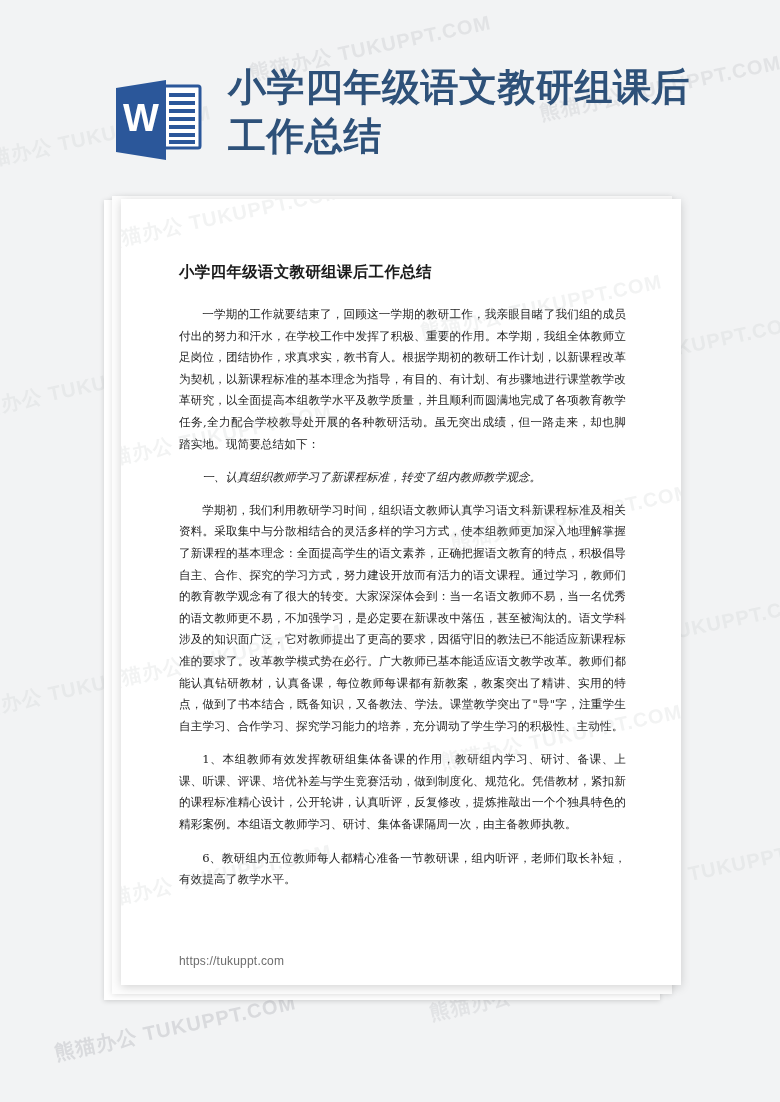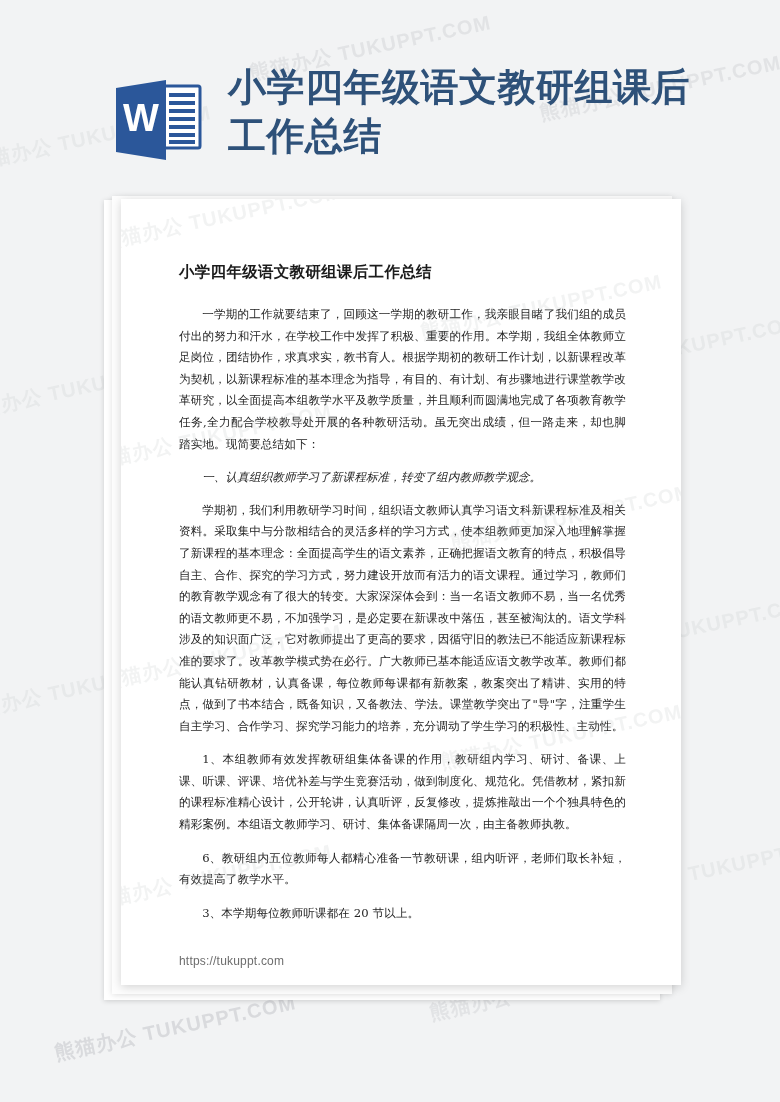--- a/index.html
+++ b/index.html
@@ -186,21 +186,20 @@
 <div class="paper">
   <div class="paper-inner">
 
     <div class="doc-h1">小学四年级语文教研组课后工作总结</div>
 
     <p class="para">一学期的工作就要结束了，回顾这一学期的教研工作，我亲眼目睹了我们组的成员付出的努力和汗水，在学校工作中发挥了积极、重要的作用。本学期，我组全体教师立足岗位，团结协作，求真求实，教书育人。根据学期初的教研工作计划，以新课程改革为契机，以新课程标准的基本理念为指导，有目的、有计划、有步骤地进行课堂教学改革研究，以全面提高本组教学水平及教学质量，并且顺利而圆满地完成了各项教育教学任务,全力配合学校教导处开展的各种教研活动。虽无突出成绩，但一路走来，却也脚踏实地。现简要总结如下：</p>
     <p class="para tight">一、认真组织教师学习了新课程标准，转变了组内教师教学观念。</p>
     <p class="para">学期初，我们利用教研学习时间，组织语文教师认真学习语文科新课程标准及相关资料。采取集中与分散相结合的灵活多样的学习方式，使本组教师更加深入地理解掌握了新课程的基本理念：全面提高学生的语文素养，正确把握语文教育的特点，积极倡导自主、合作、探究的学习方式，努力建设开放而有活力的语文课程。通过学习，教师们的教育教学观念有了很大的转变。大家深深体会到：当一名语文教师不易，当一名优秀的语文教师更不易，不加强学习，是必定要在新课改中落伍，甚至被淘汰的。语文学科涉及的知识面广泛，它对教师提出了更高的要求，因循守旧的教法已不能适应新课程标准的要求了。改革教学模式势在必行。广大教师已基本能适应语文教学改革。教师们都能认真钻研教材，认真备课，每位教师每课都有新教案，教案突出了精讲、实用的特点，做到了书本结合，既备知识，又备教法、学法。课堂教学突出了"导"字，注重学生自主学习、合作学习、探究学习能力的培养，充分调动了学生学习的积极性、主动性。</p>
     <p class="para">1、本组教师有效发挥教研组集体备课的作用，教研组内学习、研讨、备课、上课、听课、评课、培优补差与学生竞赛活动，做到制度化、规范化。凭借教材，紧扣新的课程标准精心设计，公开轮讲，认真听评，反复修改，提炼推敲出一个个独具特色的精彩案例。本组语文教师学习、研讨、集体备课隔周一次，由主备教师执教。</p>
     <p class="para">6、教研组内五位教师每人都精心准备一节教研课，组内听评，老师们取长补短，有效提高了教学水平。</p>
-    <p class="para">3、本学期每位教师听课都在 20 节以上。</p>
 
     <div class="footer-url">https://tukuppt.com</div>
   </div>
 
   <div class="wm-layer">
     <div class="wm faint" style="left:-20px; top:30px;">熊猫办公 TUKUPPT.COM</div>
     <div class="wm faint" style="left:300px; top:120px;">熊猫办公 TUKUPPT.COM</div>
     <div class="wm faint" style="left:-30px; top:250px;">熊猫办公 TUKUPPT.COM</div>
     <div class="wm faint" style="left:330px; top:330px;">熊猫办公 TUKUPPT.COM</div>
     <div class="wm faint" style="left:-20px; top:470px;">熊猫办公 TUKUPPT.COM</div>

